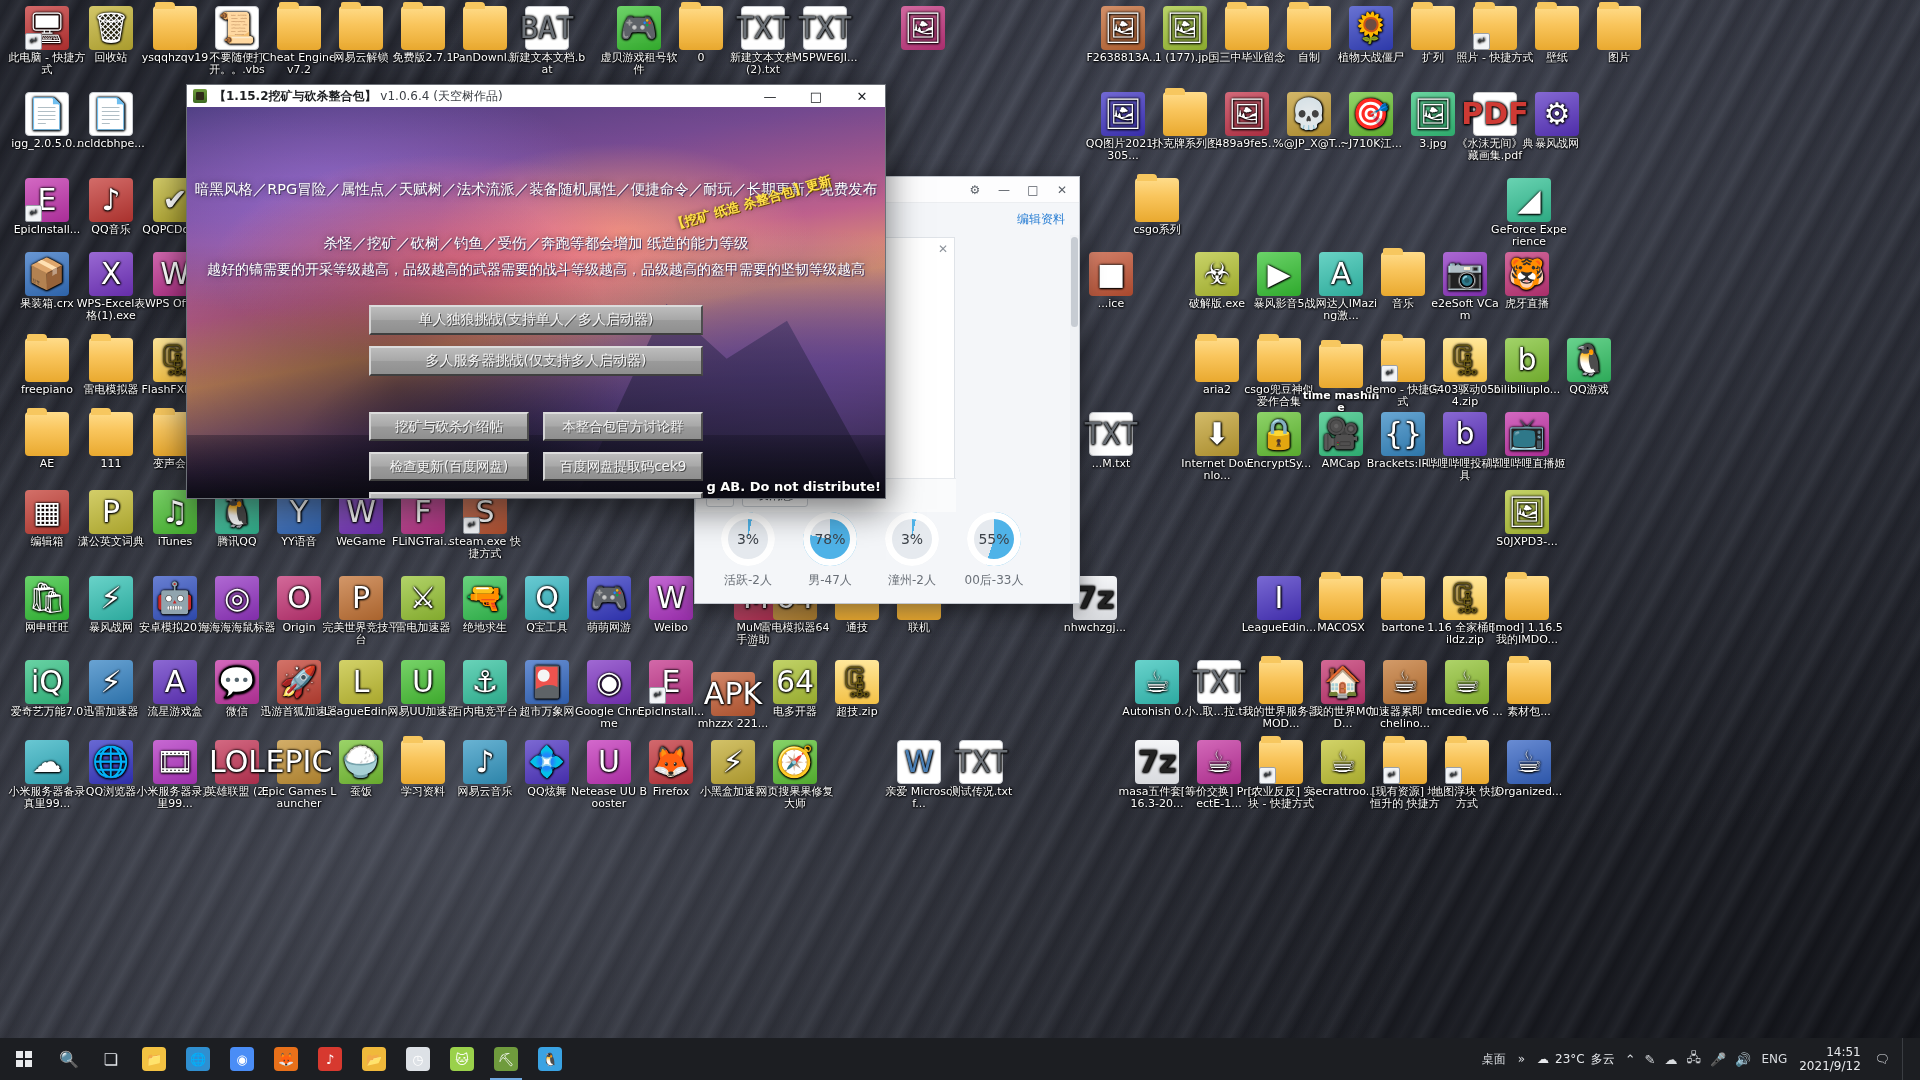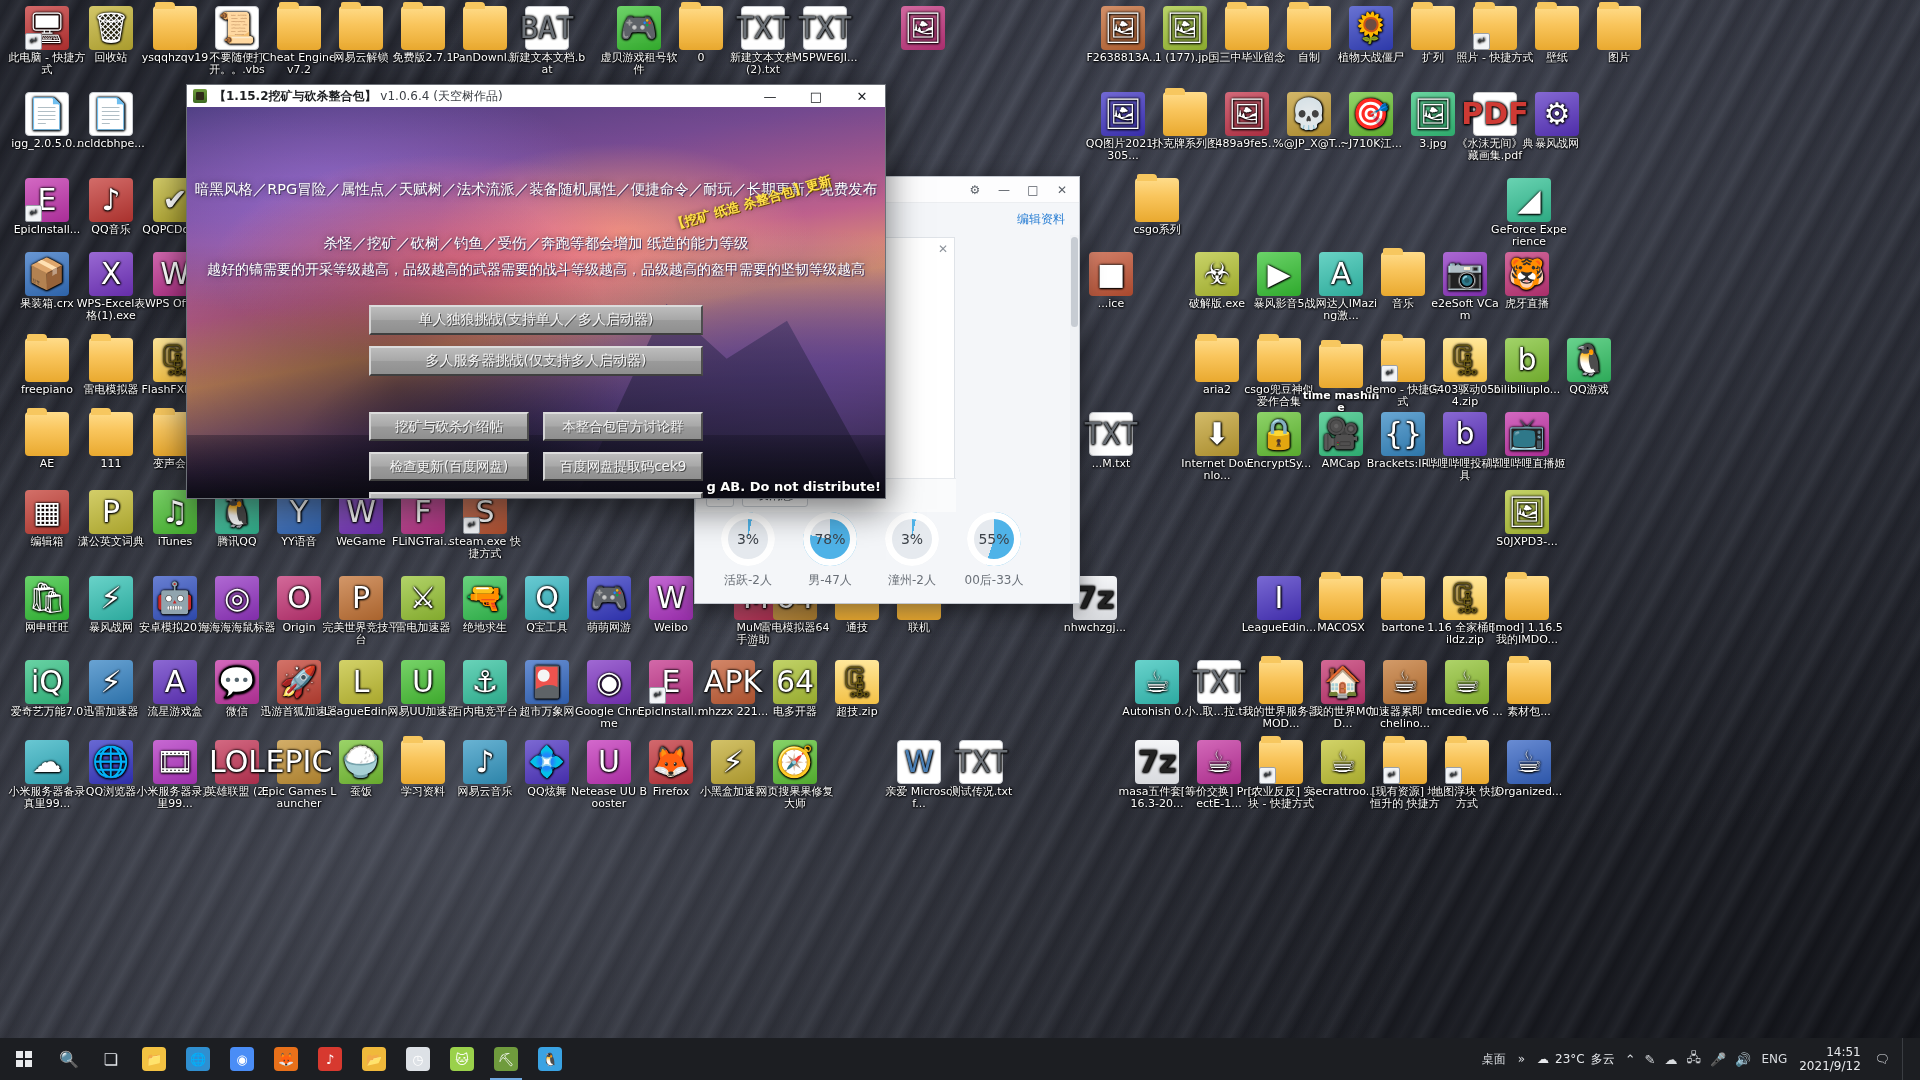--- a/index.html
+++ b/index.html
@@ -665,21 +665,21 @@
     </div>
     <div class="dicon" style="left: 570px; top: 660px;">
       <div class="gly g-round" style="background: linear-gradient(160deg, rgb(160, 105, 211), rgb(109, 45, 169));">◉</div>
       <span class="lbl">Google Chrome</span>
     </div>
     <div class="dicon" style="left: 632px; top: 660px;">
       <div class="gly g-sq g-shortcut" style="background: linear-gradient(160deg, rgb(211, 105, 169), rgb(169, 45, 120));">E</div>
       <span class="lbl">EpicInstall...</span>
     </div>
     <div class="dicon" style="left: 694px; top: 660px;">
-      <div class="gly g-sq" style="background: linear-gradient(160deg, rgb(211, 135, 105), rgb(169, 80, 45));">APK</div>
+      <div class="gly g-sq" style="background: linear-gradient(160deg, rgb(211, 135, 105), rgb(169, 80, 45)); margin-top: 12px;">APK</div>
       <span class="lbl">mhzzx 221...</span>
     </div>
     <div class="dicon" style="left: 756px; top: 660px;">
       <div class="gly g-sq" style="background: linear-gradient(160deg, rgb(194, 211, 105), rgb(149, 169, 45));">64</div>
       <span class="lbl">电多开器</span>
     </div>
     <div class="dicon" style="left: 818px; top: 660px;">
       <div class="gly g-zip">🗜</div>
       <span class="lbl">超技.zip</span>
     </div>

